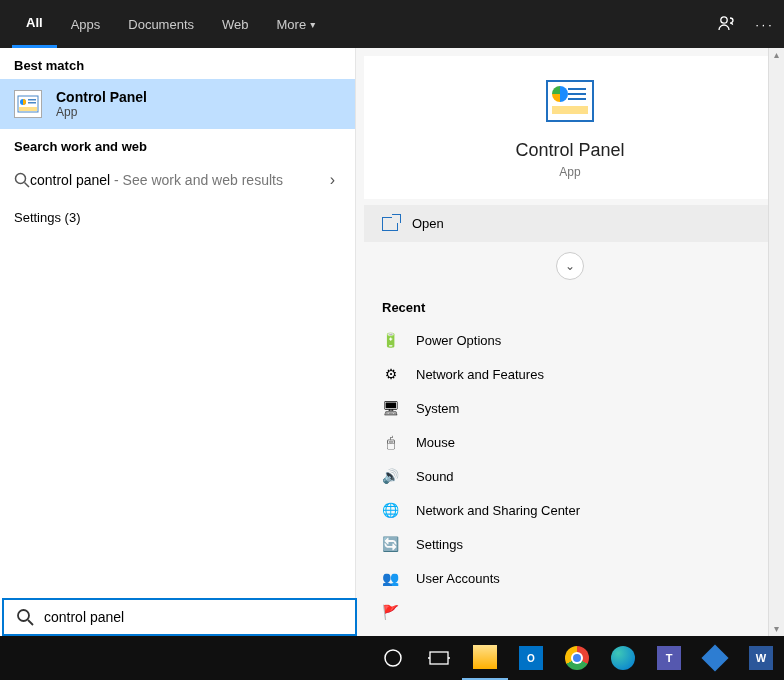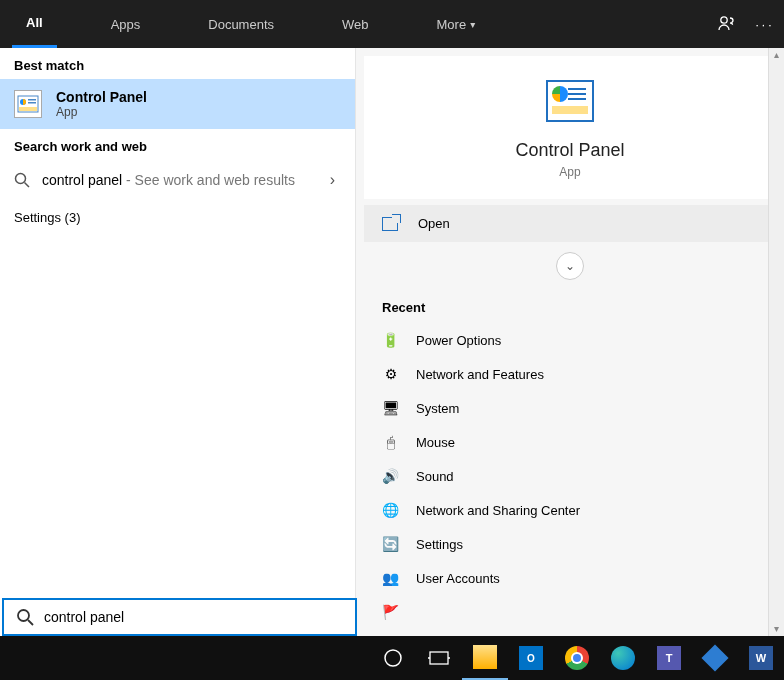--- a/index.html
+++ b/index.html
@@ -1,51 +1,51 @@
 <!DOCTYPE html>
 <html><head>
 <meta charset="utf-8">
 <style>
   * { box-sizing: border-box; margin: 0; padding: 0; }
   body { font-family: "Segoe UI", Arial, sans-serif; font-size: 13px; background: #f0f0f0; width: 784px; height: 680px; overflow: hidden; position: relative; color: #000; }
   
   
-  .top-tabs { background: #1f1f1f; height: 48px; display: flex; align-items: center; padding: 16px 12px; color: #fff; position: relative; gap: 40px; }
+  .top-tabs { background: #1f1f1f; height: 48px; display: flex; align-items: center; padding: 16px 12px; color: #fff; position: relative; }
   .tab { padding: 0 14px; height: 48px; display: flex; align-items: center; cursor: pointer; font-size: 13px; color: #ccc; }
   .tab.active { color: #fff; border-bottom: 3px solid #1a8cff; font-weight: 600; }
   .tab .chev { margin-left: 4px; font-size: 10px; }
   .top-right { position: absolute; right: 10px; display: flex; gap: 18px; align-items: center; color: #fff; }
   
   .main { display: flex; height: 588px; }
   
   
   .left-panel { width: 355px; background: #fff; overflow-y: auto; }
   .section-head { padding: 10px 14px 6px; font-weight: 600; font-size: 13px; color: #000; }
   .best-match { background: #bfdfff; padding: 10px 14px; display: flex; align-items: center; gap: 14px; cursor: pointer; }
   .best-match .icon-sq { width: 28px; height: 28px; background: #fff; border: 1px solid #aaa; display: flex; align-items: center; justify-content: center; }
   .best-match .t1 { font-weight: 600; font-size: 14px; }
   .best-match .t2 { font-size: 12px; color: #444; }
-  .search-row { padding: 12px 14px; display: flex; align-items: center; gap: 12px; cursor: pointer; position: relative; }
+  .search-row { padding: 12px 14px; display: flex; align-items: center; gap: 0; cursor: pointer; position: relative; }
   .search-row .mag { width: 16px; height: 16px; color: #555; }
   .search-row .q { font-size: 14px; }
   .search-row .hint { color: #767676; font-size: 14px; }
   .search-row .arrow { position: absolute; right: 20px; color: #555; font-size: 16px; }
   .settings-row { padding: 10px 14px; font-size: 13px; font-weight: 400; cursor: pointer; }
   
   
   .right-panel { flex: 1; background: #f6f6f6; display: flex; flex-direction: column; border-left: 1px solid #e5e5e5; position: relative; }
   .preview-card { background: #fff; margin: 8px 8px 0 8px; padding: 24px 0 20px; text-align: center; }
   .big-icon { width: 48px; height: 42px; margin: 0 auto 18px; border: 2px solid #2070c0; background: #fff; position: relative; }
   .big-icon::before { content: ""; position: absolute; top: 4px; left: 4px; width: 16px; height: 16px; border-radius: 50%; background: conic-gradient(#1a8cff 0 50%, #ffb000 50% 75%, #3cb043 75% 100%); }
   .big-icon::after { content: ""; position: absolute; top: 6px; right: 6px; width: 18px; height: 2px; background: #2070c0; box-shadow: 0 5px 0 #2070c0, 0 10px 0 #2070c0; }
   .big-icon .bar { position: absolute; bottom: 6px; left: 4px; right: 4px; height: 8px; background: #ffe08a; }
   .preview-title { font-size: 18px; font-weight: 400; color: #222; }
   .preview-sub { font-size: 12px; color: #767676; margin-top: 4px; }
   
-  .action-row { background: #ececec; margin: 6px 8px 0 8px; padding: 11px 18px; display: flex; align-items: center; gap: 20px; cursor: pointer; font-size: 13px; }
+  .action-row { background: #ececec; margin: 6px 8px 0 8px; padding: 11px 18px; display: flex; align-items: center; gap: 14px; cursor: pointer; font-size: 13px; }
   .action-row .ic { width: 16px; height: 14px; border: 1.5px solid #2070c0; position: relative; }
   .action-row .ic::after { content: ""; position: absolute; top: -4px; right: -4px; width: 8px; height: 8px; border-top: 1.5px solid #2070c0; border-right: 1.5px solid #2070c0; background: #ececec; }
   
   .expand-btn { width: 28px; height: 28px; border: 1px solid #ccc; border-radius: 50%; background: #fff; margin: 10px auto; display: flex; align-items: center; justify-content: center; cursor: pointer; color: #555; font-size: 12px; }
   
   .recent-section { margin: 0 8px; background: transparent; flex: 1; overflow: hidden; }
   .recent-head { padding: 10px 18px 8px; font-weight: 600; font-size: 13px; }
   .recent-item { padding: 8px 18px; display: flex; align-items: center; gap: 16px; cursor: pointer; font-size: 13px; }
   .recent-item .ri-icon { width: 18px; height: 18px; display: flex; align-items: center; justify-content: center; font-size: 14px; }
   

